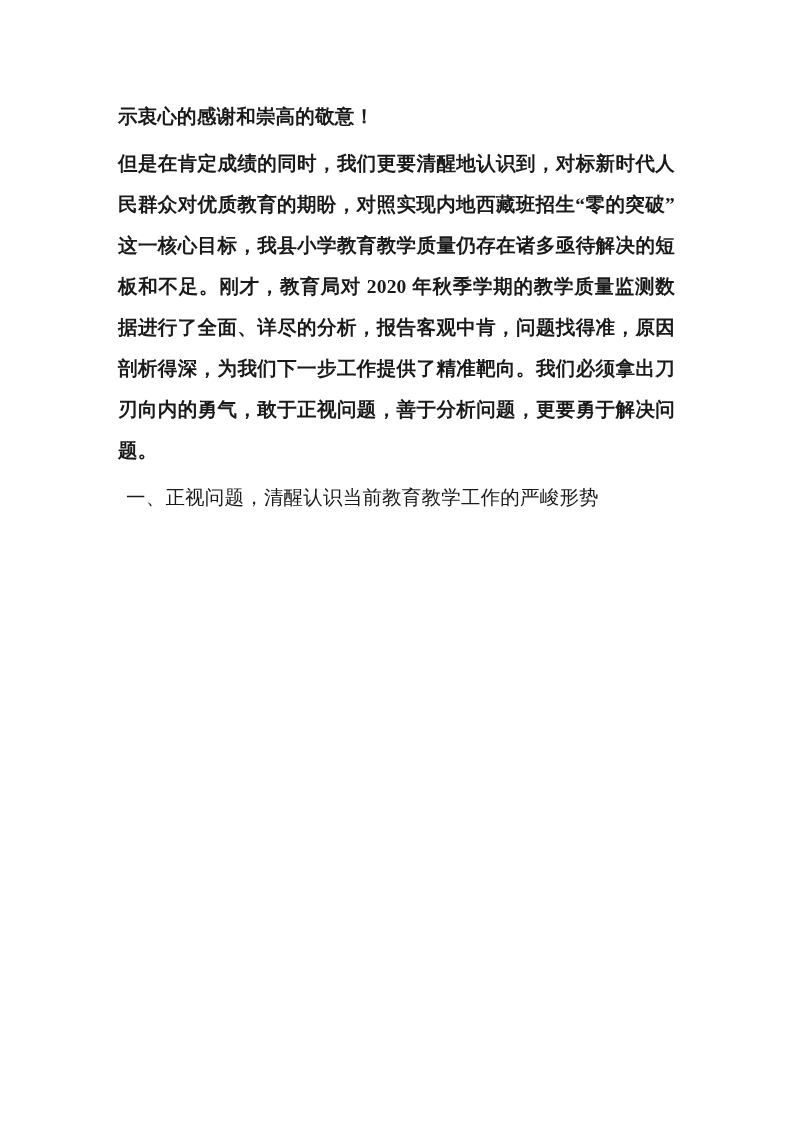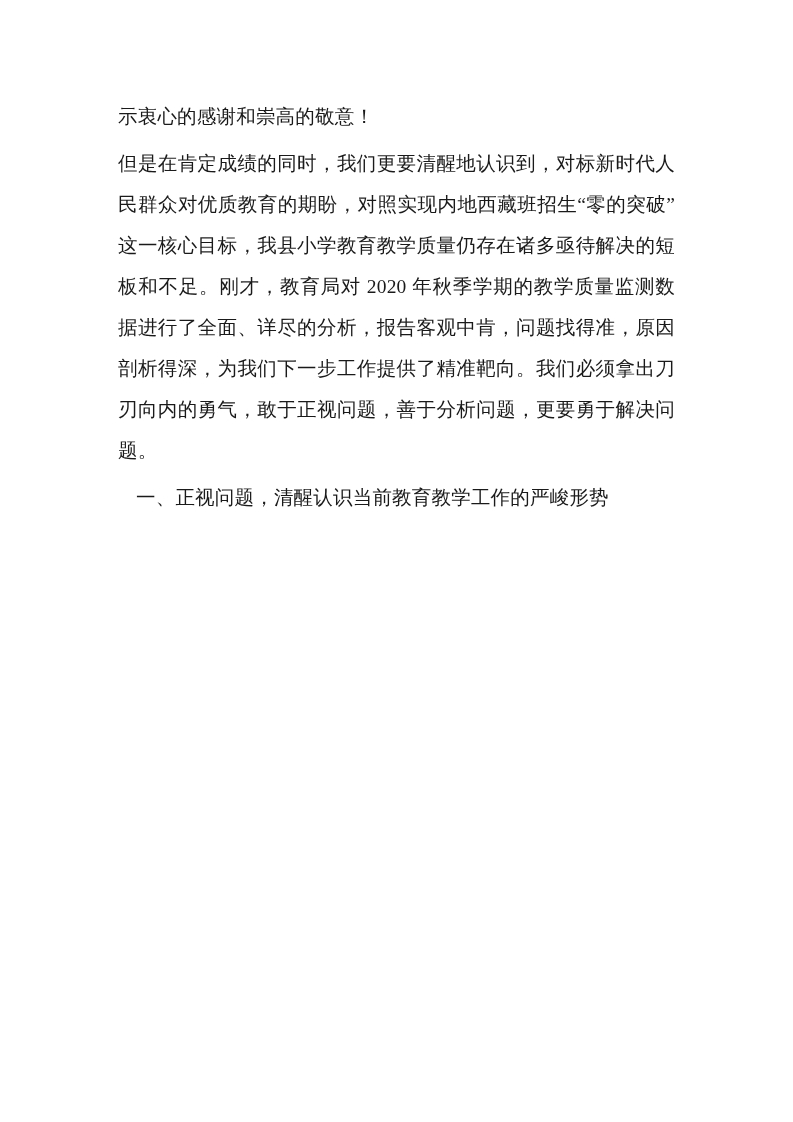--- a/index.html
+++ b/index.html
@@ -26,23 +26,24 @@
     width: 100%;
   }
   p.para {
     margin: 0 0 6px 0;
     font-size: 19.5px;
     line-height: 41px;
     text-align: justify;
     text-justify: inter-ideograph;
     letter-spacing: 0.2px;
     color: #1a1a1a;
+    font-weight: bold;
   }
   p.heading {
-    margin: 0 0 6px 18px;
+    margin: 0 0 6px 8px;
     font-size: 19.5px;
     line-height: 41px;
     text-align: left;
     letter-spacing: 0.2px;
     color: #1a1a1a;
   }
 </style>
 </head>
 <body>
 

